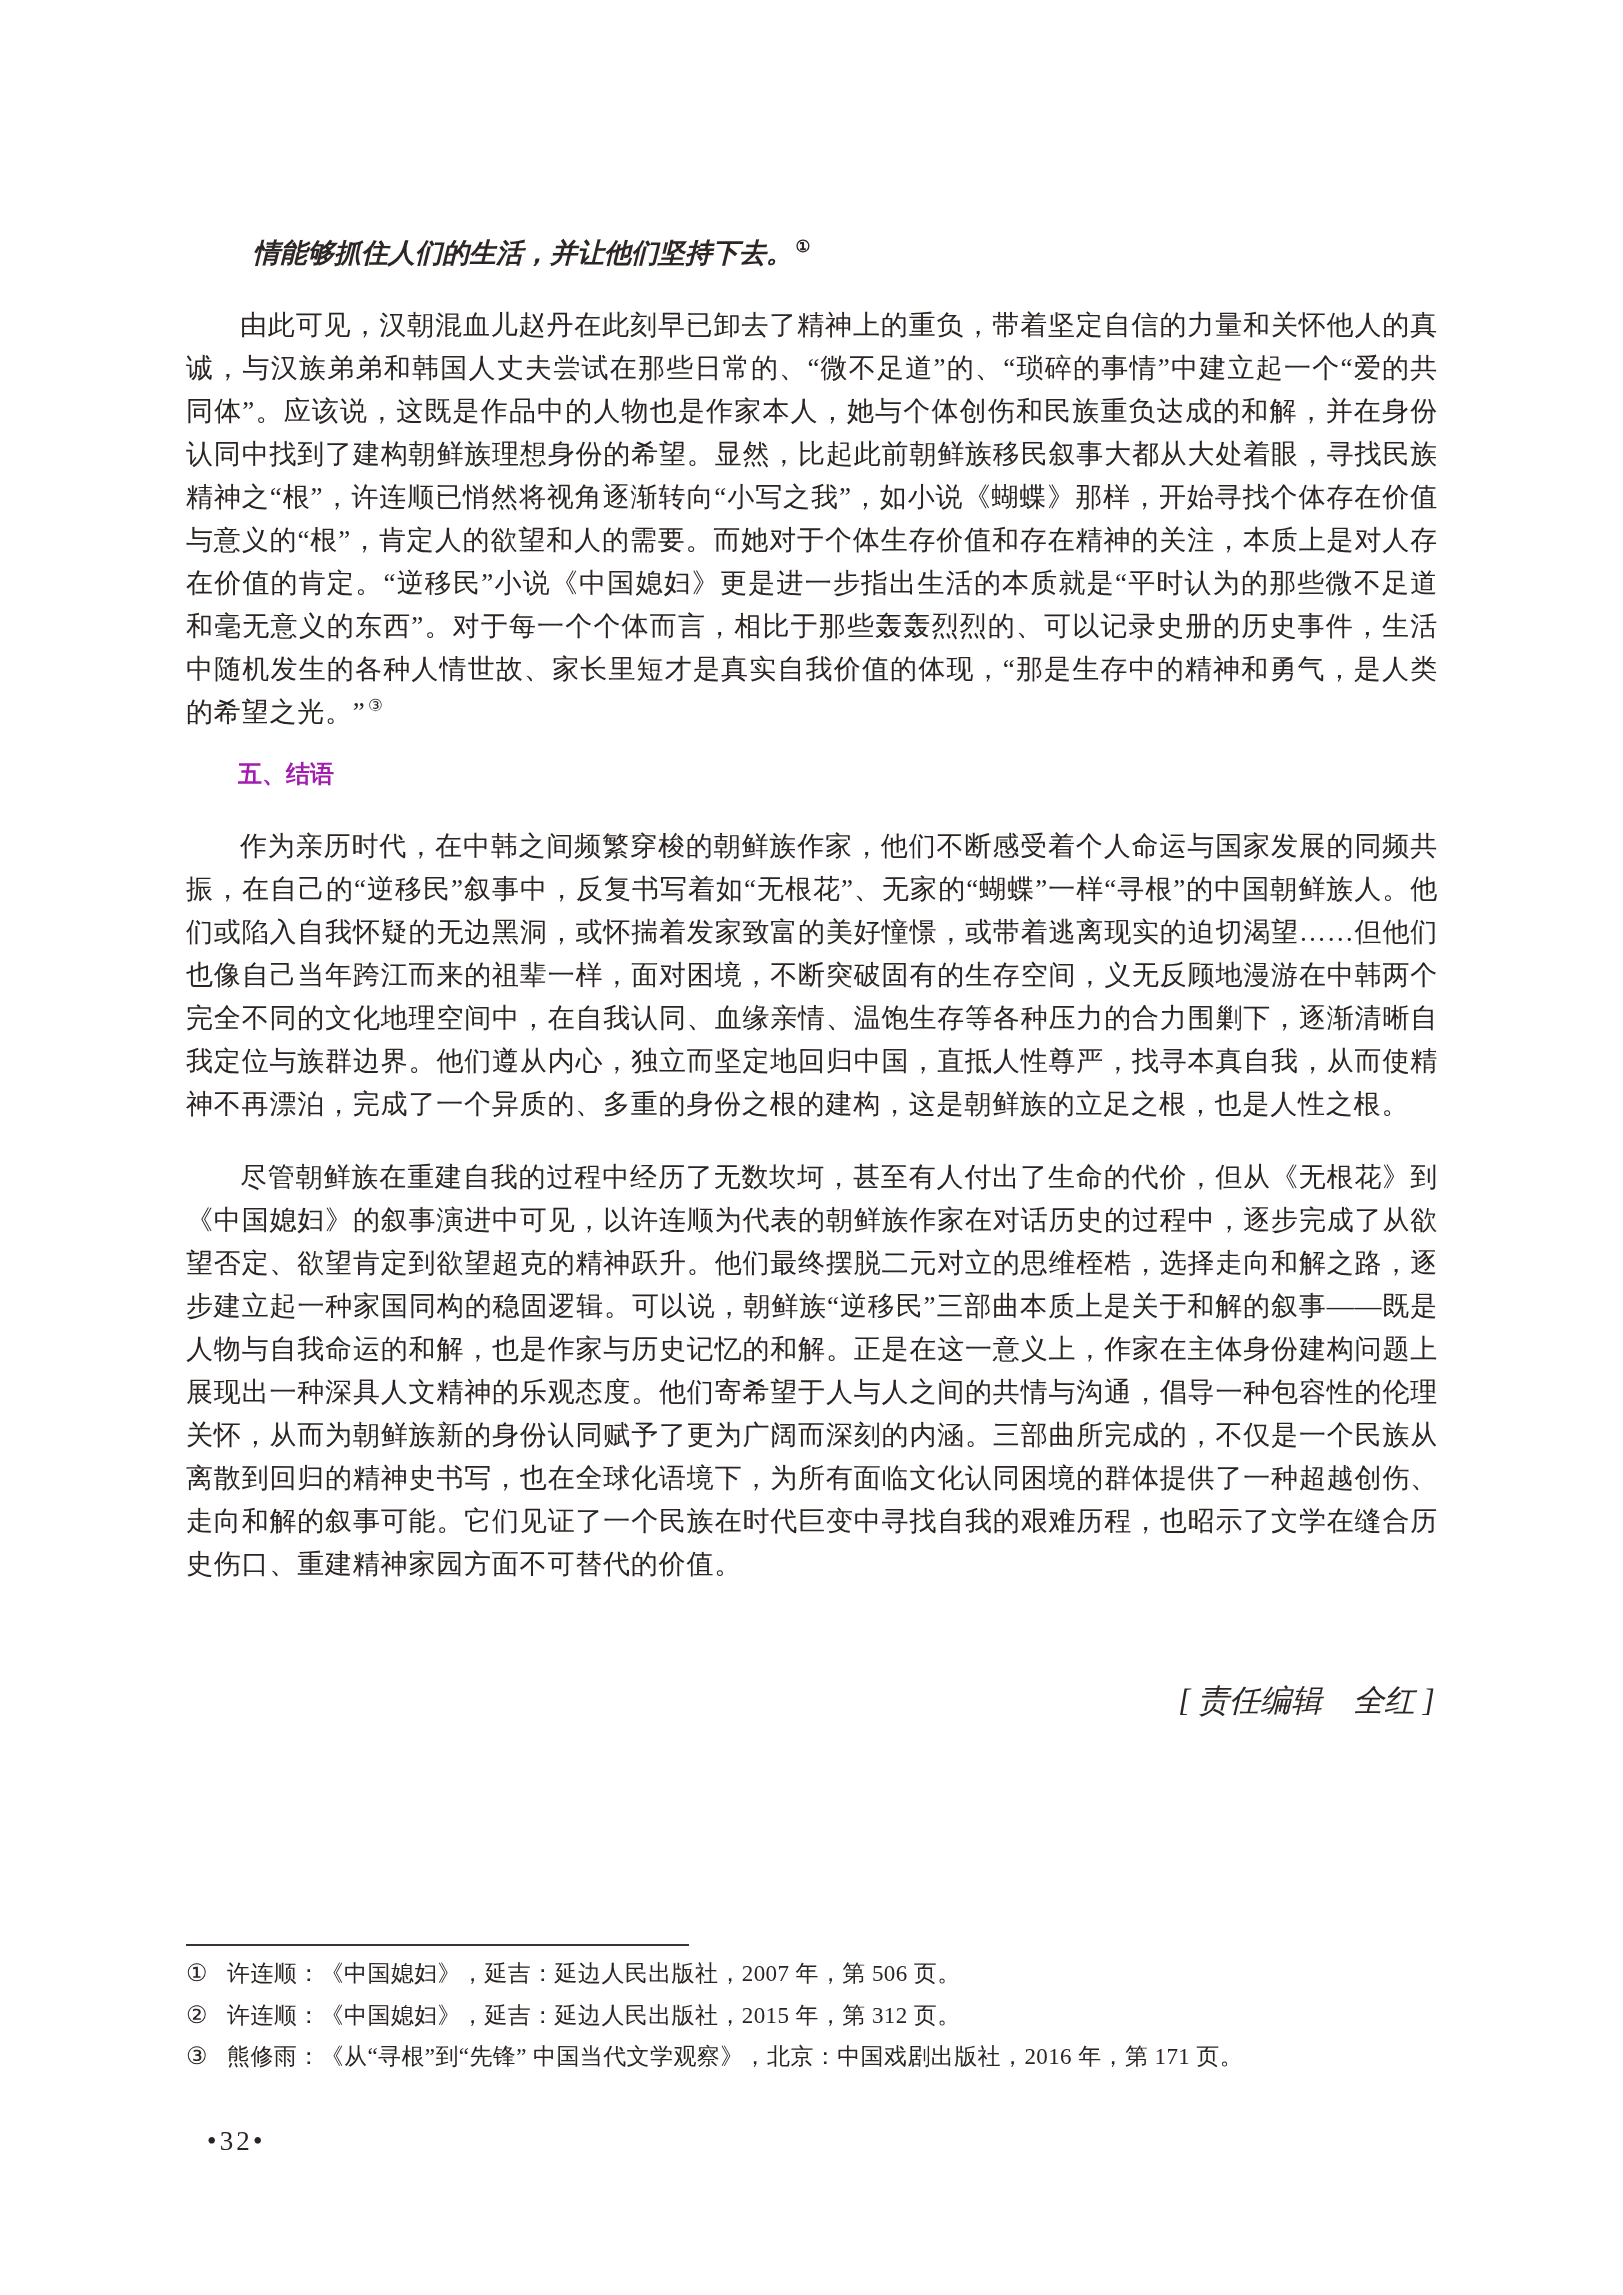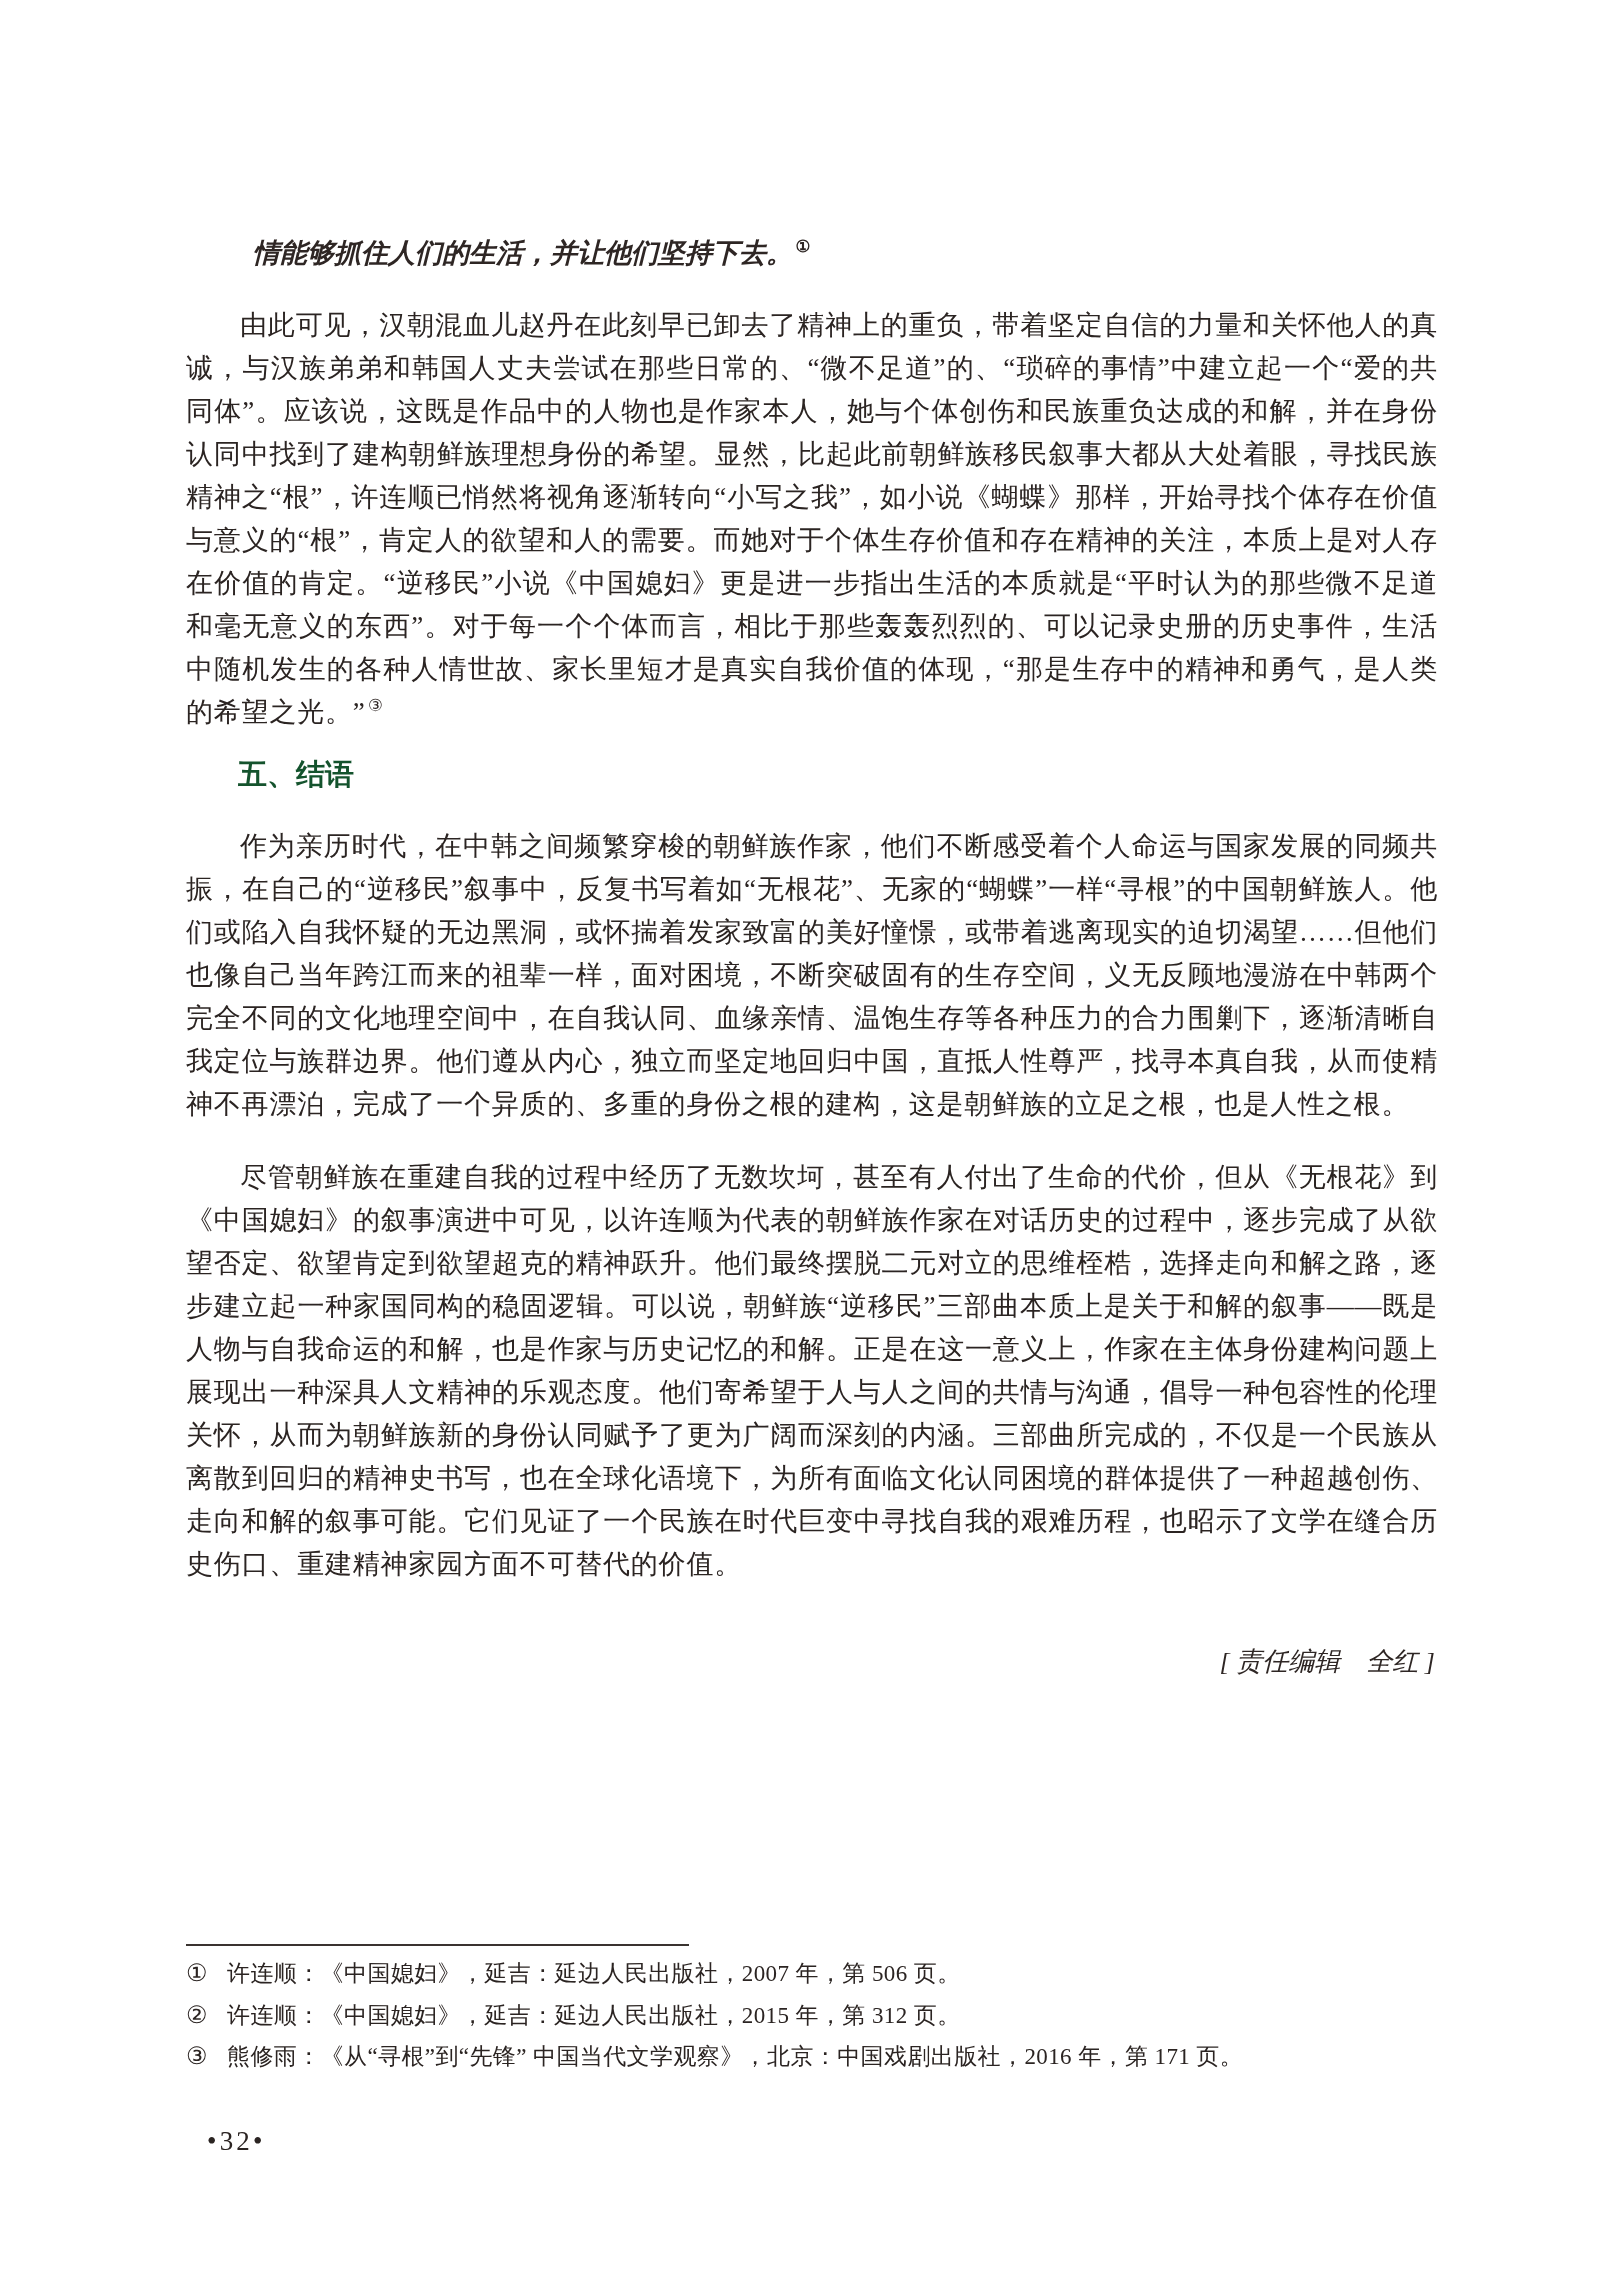--- a/index.html
+++ b/index.html
@@ -53,31 +53,31 @@
   }
   .body-para.flow { margin-top: 8px; }
   
   .section-heading {
     margin: 0;
     margin-top: 20.6px;
     margin-bottom: 32px;
     padding-left: 52px;
     font-family: "Liberation Sans", "DejaVu Sans", sans-serif;
     font-weight: 700;
-    font-size: 29px;
+    font-size: 24px;
     line-height: 38px;
-    color: #14532d;
+    color: #a21caf;
   }
   
   .editor-line {
-    margin-top: 59px;
+    margin-top: 98px;
     padding-right: 3.2px;
     text-align: right;
     font-style: italic;
-    font-size: 26px;
+    font-size: 31px;
     line-height: 33px;
     color: #2e2624;
   }
   
   .footnotes {
     position: absolute;
     left: 186px;
     top: 1944px;
     width: 1252px;
   }

